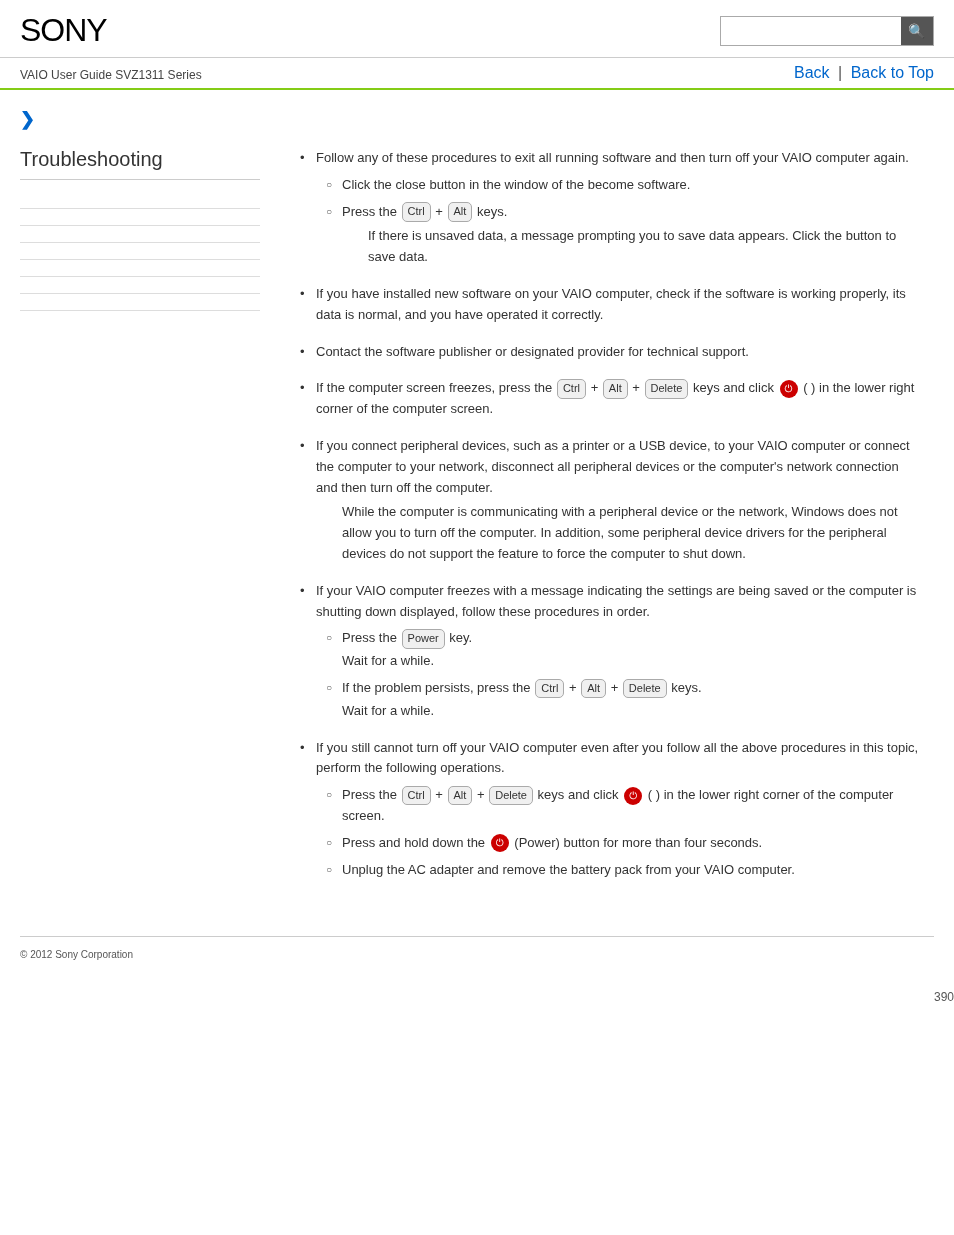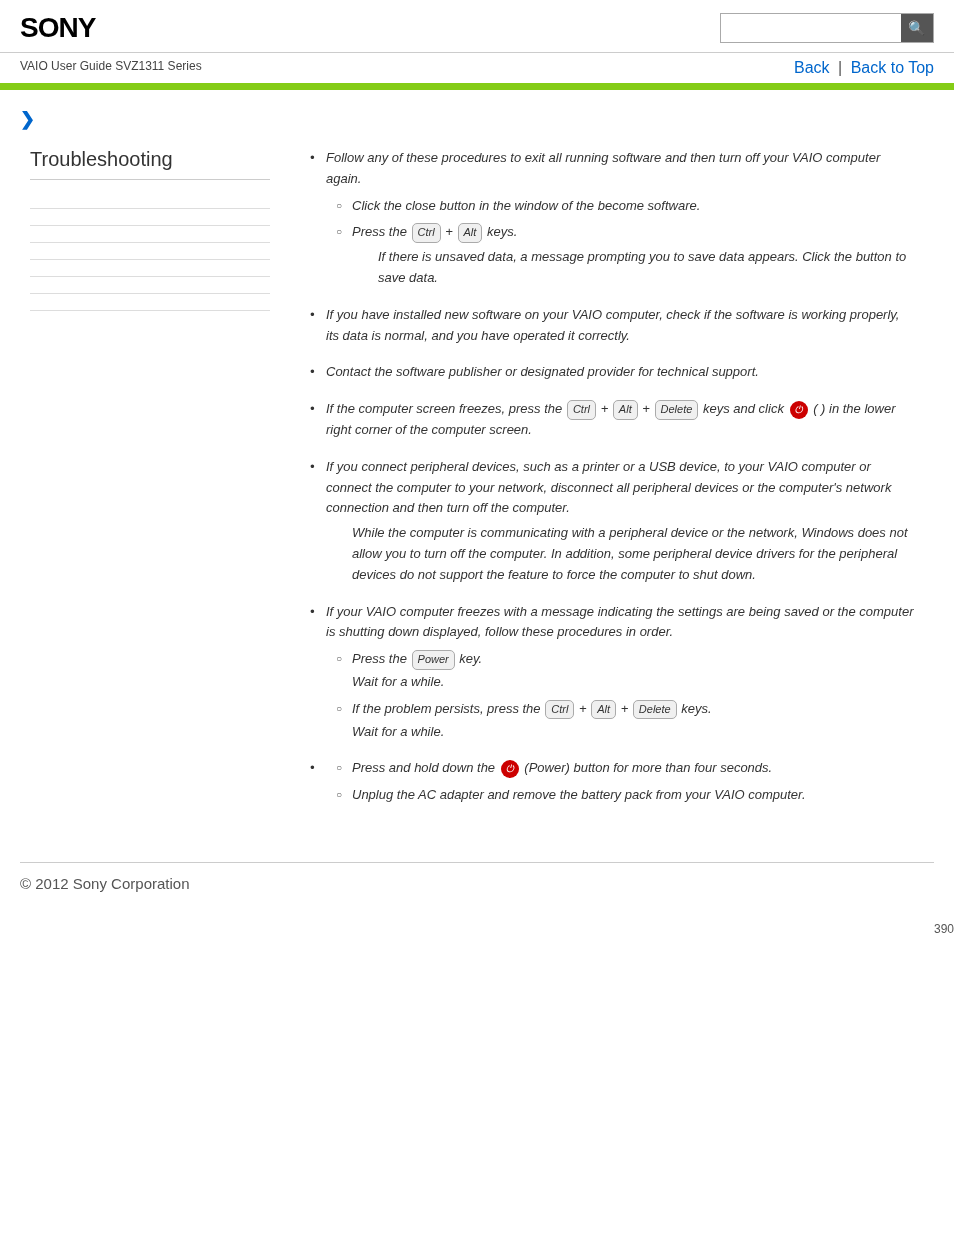--- a/index.html
+++ b/index.html
@@ -14,22 +14,22 @@
 
     
     .header {
       display: flex;
       align-items: center;
       justify-content: space-between;
       padding: 12px 20px 8px 20px;
       border-bottom: 1px solid #ccc;
     }
     .sony-logo {
-      font-size: 28px;
-      font-weight: 700;
+      font-size: 32px;
+      font-weight: 400;
       letter-spacing: -1px;
       color: #000;
     }
     .search-box {
       display: flex;
       align-items: center;
       border: 1px solid #aaa;
     }
     .search-input {
       width: 180px;
@@ -49,23 +49,23 @@
       align-items: center;
       justify-content: center;
       color: #fff;
       font-size: 14px;
     }
 
     
     .nav-bar {
       display: flex;
       justify-content: space-between;
-      align-items: flex-start;
+      align-items: flex-end;
       padding: 6px 20px;
-      border-bottom: 7px solid #84cc16;
+      border-bottom: 2px solid #84cc16;
     }
     .nav-guide {
       font-size: 12px;
       color: #444;
     }
     .nav-links {
       font-size: 16px;
     }
     .nav-links a {
       color: #0066cc;
@@ -77,21 +77,21 @@
     .breadcrumb-arrow {
       padding: 18px 20px 8px 20px;
       color: #0066cc;
       font-size: 18px;
       font-weight: bold;
     }
 
     
     .main-layout {
       display: flex;
-      padding: 0 30px;
+      padding: 0 20px;
     }
 
     
     .sidebar {
       width: 260px;
       flex-shrink: 0;
       padding-right: 20px;
       padding-top: 10px;
     }
     .sidebar-title {
@@ -112,21 +112,20 @@
 
     
     .content {
       flex: 1;
       padding: 10px 10px 20px 20px;
     }
 
     .bullet-list {
       list-style: none;
       padding: 0;
-      font-style: italic;
     }
     .bullet-list > li {
       margin-bottom: 16px;
       padding-left: 16px;
       position: relative;
       line-height: 1.6;
     }
     .bullet-list > li::before {
       content: "•";
       position: absolute;
@@ -194,21 +193,21 @@
     }
 
     
     .footer-divider {
       border: none;
       border-top: 1px solid #ccc;
       margin: 20px 20px 0 20px;
     }
     .footer {
       padding: 12px 20px 20px 20px;
-      font-size: 15px;
+      font-size: 10px;
       color: #555;
     }
     .page-number {
       text-align: right;
       font-size: 12px;
       color: #555;
       padding: 10px 0 20px 0;
     }
   </style>
 </head>
@@ -315,21 +314,33 @@
             <span class="key-placeholder">Delete</span>
             <span>keys.</span>
             <div style="margin-top:2px;">
               <span>Wait for a while.</span>
             </div>
           </li>
         </ul>
       </li>
 
       <li>
+        <span>If you still cannot turn off your VAIO computer even after you follow all the above procedures in this topic, perform the following operations.</span>
         <ul class="sub-list">
+          <li>
+            <span>Press the</span>
+            <span class="key-placeholder">Ctrl</span>
+            <span> + </span>
+            <span class="key-placeholder">Alt</span>
+            <span> + </span>
+            <span class="key-placeholder">Delete</span>
+            <span>keys and click</span>
+            <span class="power-icon-inline"></span>
+            <span>( ) in the lower right corner of the computer screen.</span>
+          </li>
           <li>
             <span>Press and hold down the </span>
             <span class="power-icon-inline"></span>
             <span> (Power) button for more than four seconds.</span>
           </li>
           <li>
             <span>Unplug the AC adapter and remove the battery pack from your VAIO computer.</span>
           </li>
         </ul>
       </li>

